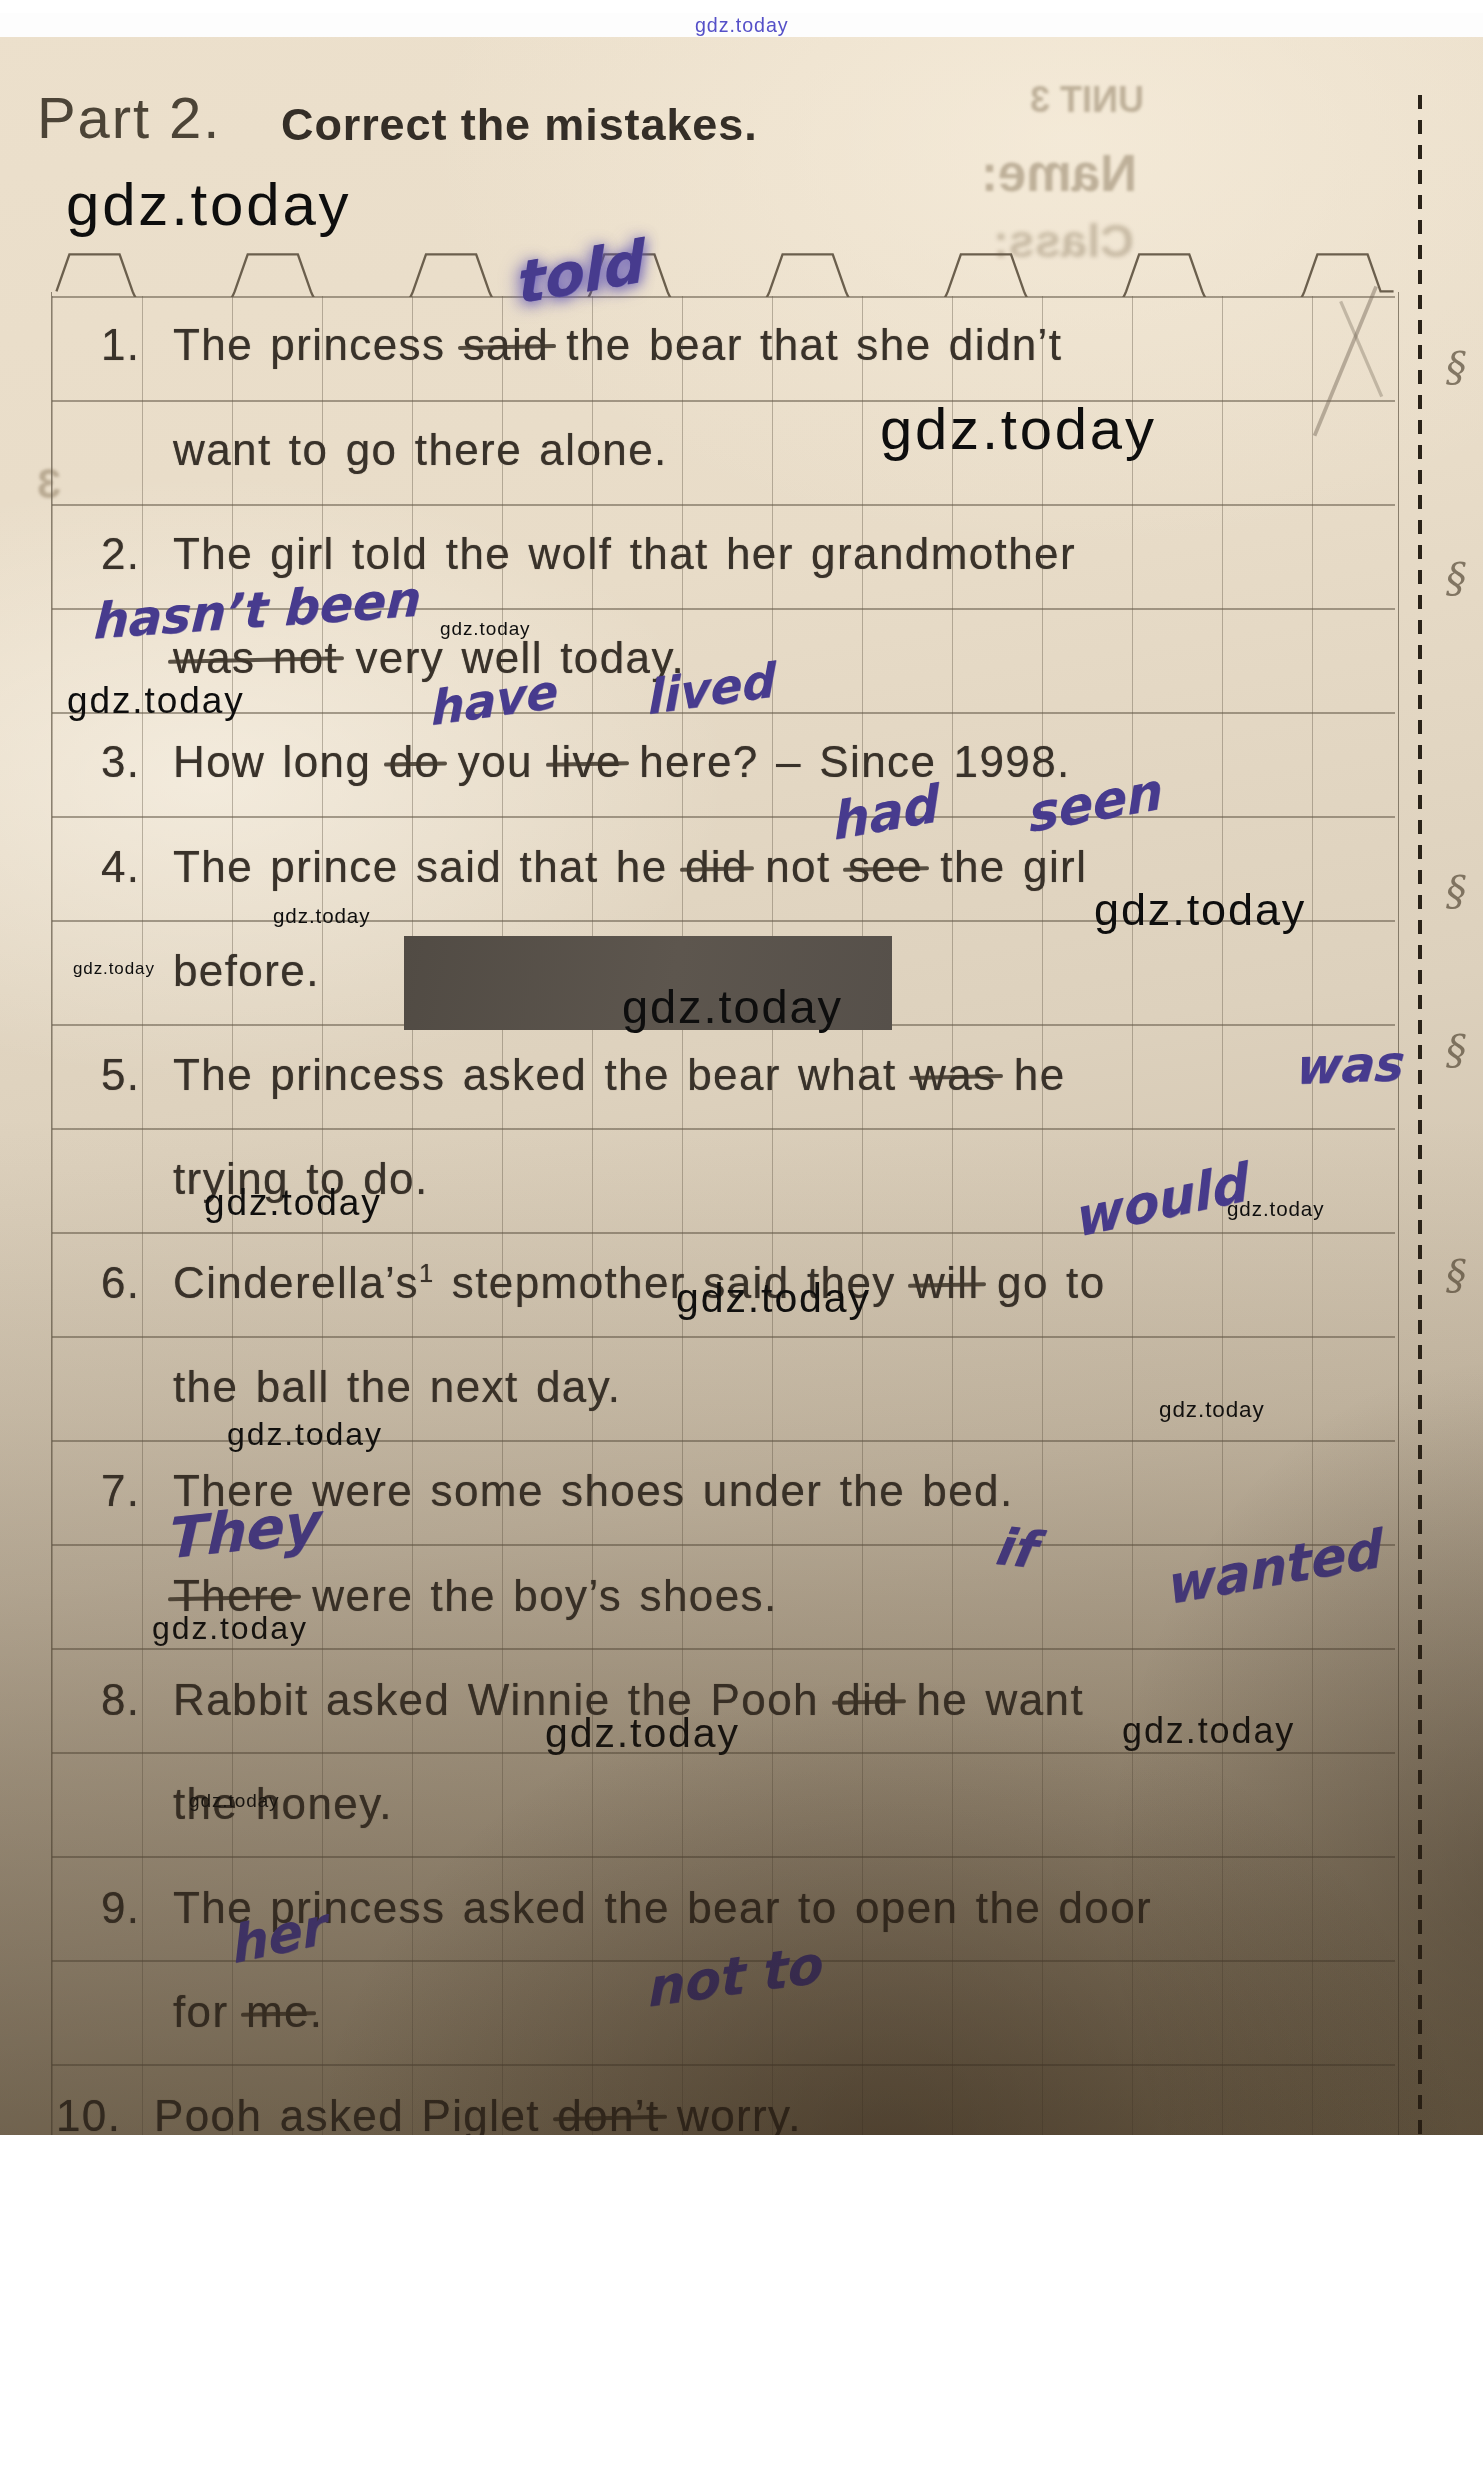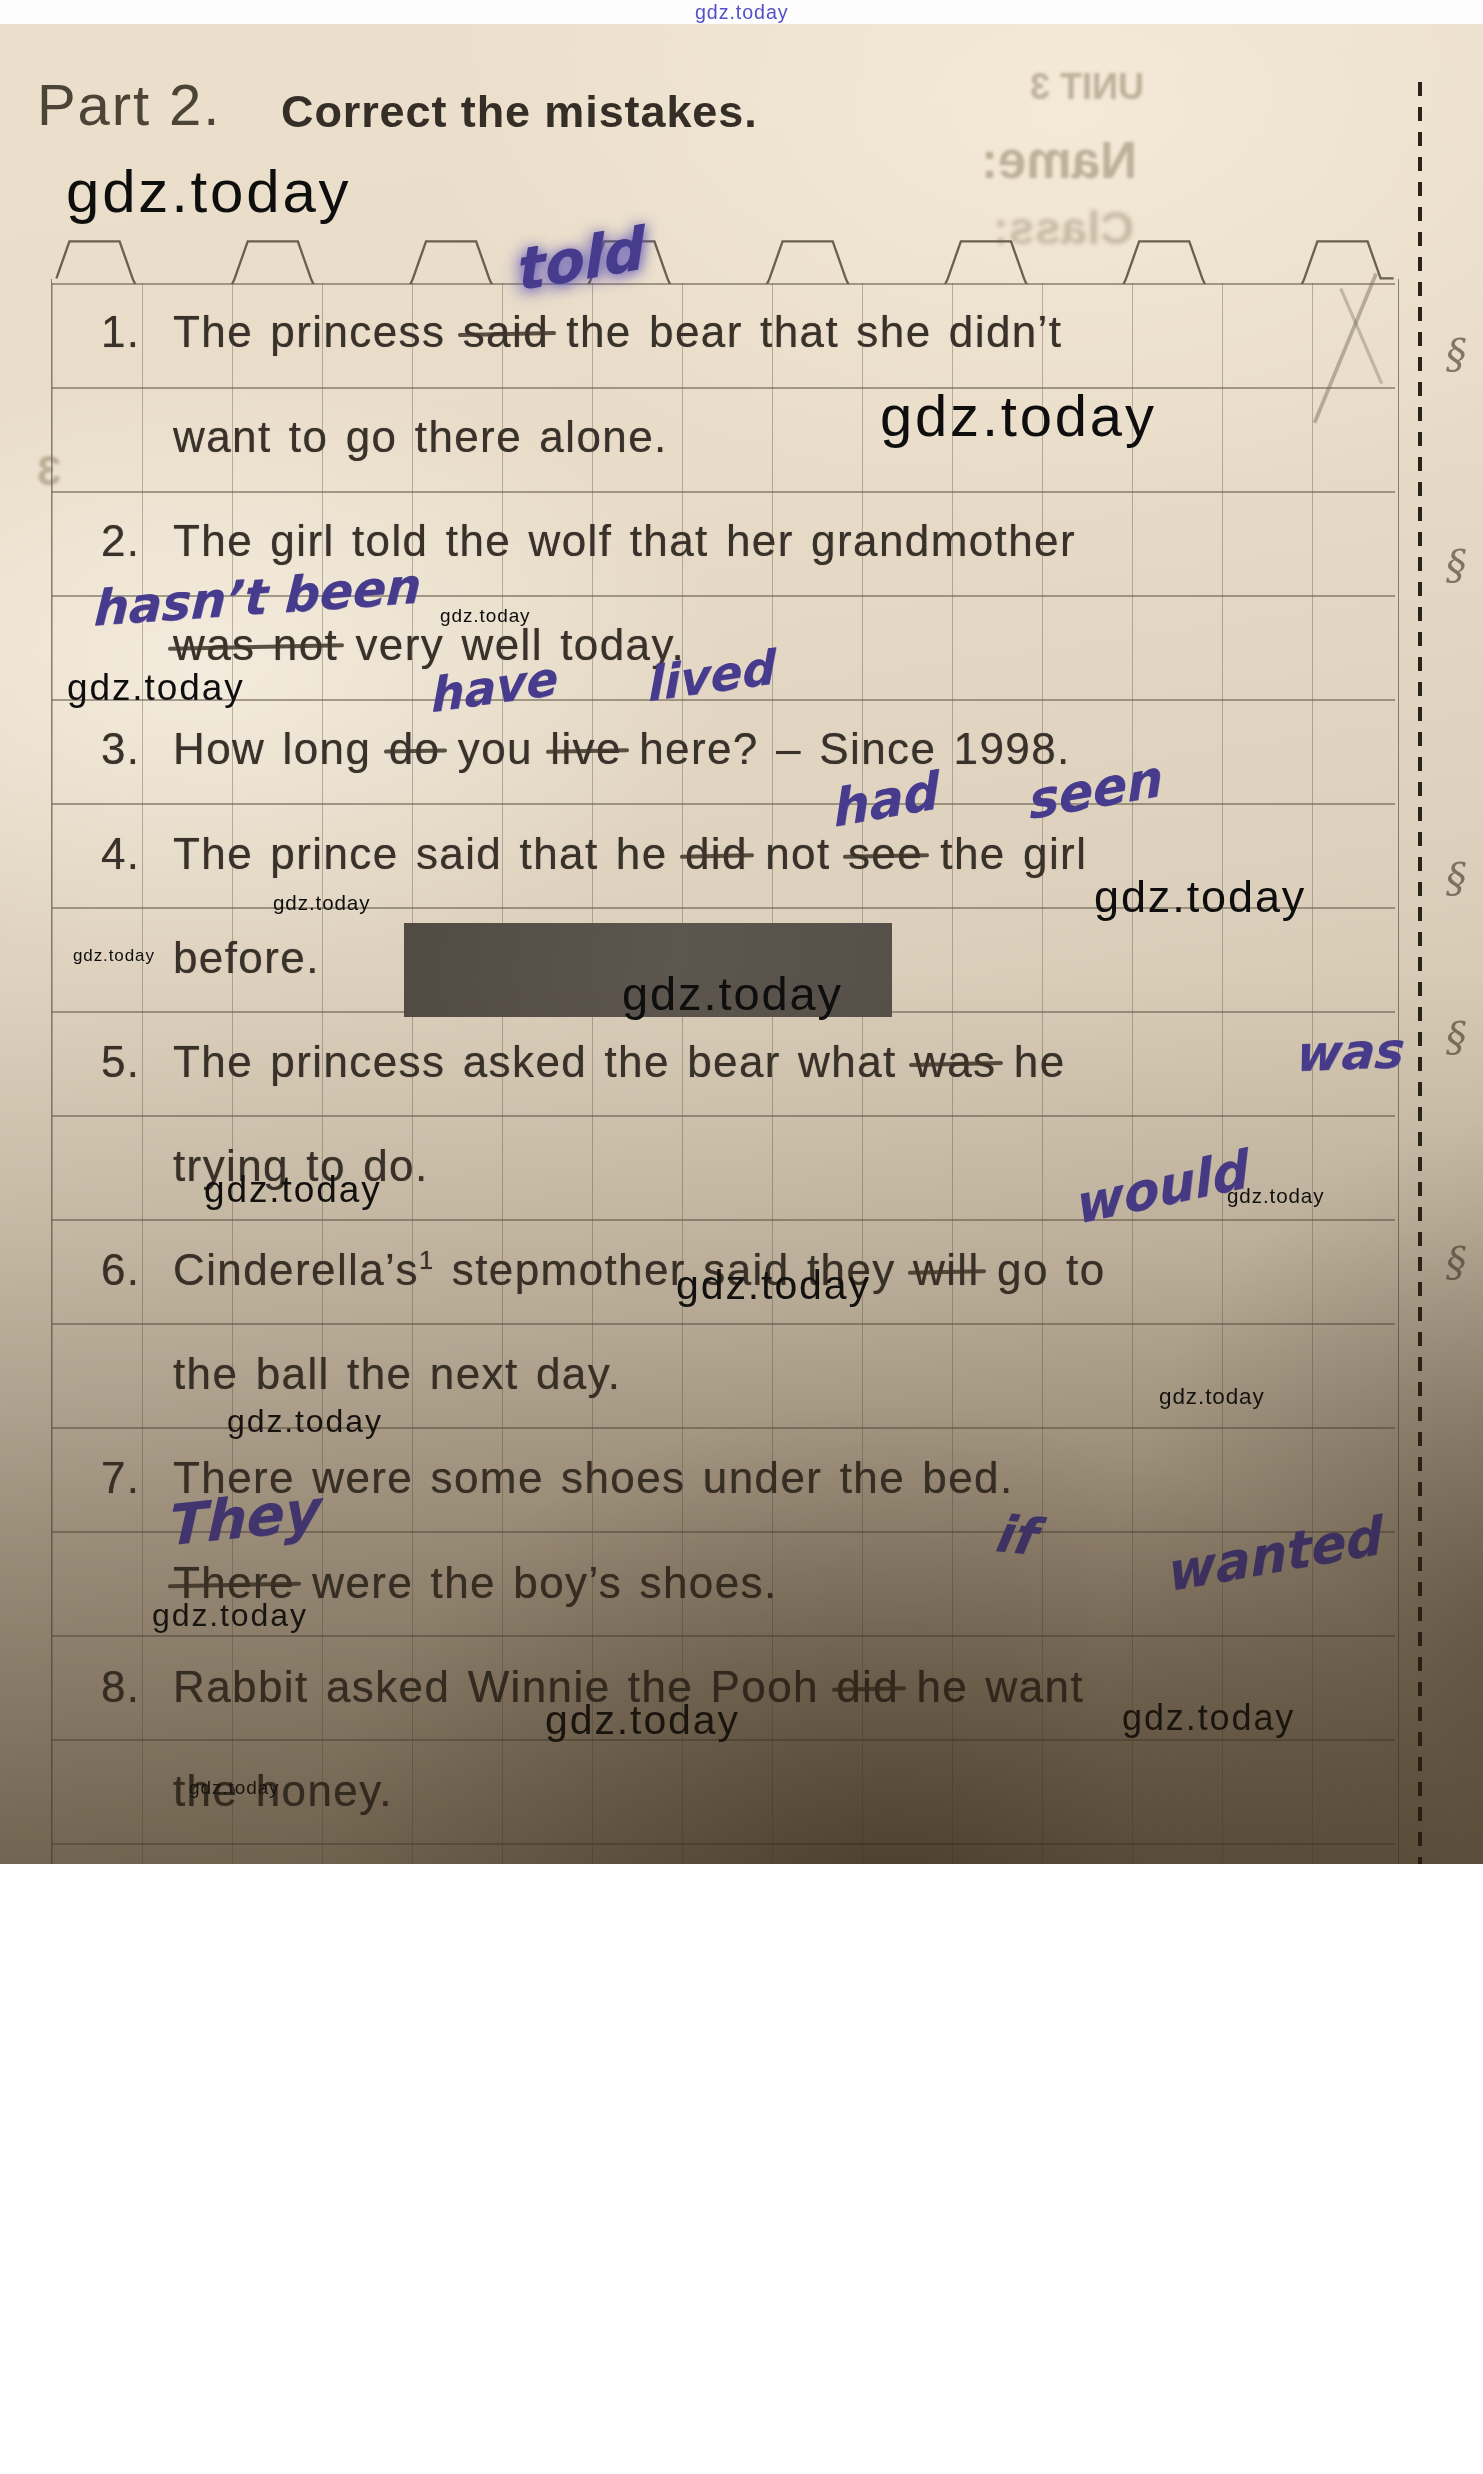--- a/index.html
+++ b/index.html
@@ -1,22 +1,23 @@
 <!DOCTYPE html>
 <html style="font-size:15px"><head>
 <meta charset="utf-8">
 <style>
   html,body{margin:0;padding:0;}
   #page{
-    position:relative; width:1483px; height:1864px; overflow:hidden;
+    position:relative; width:1483px; height:2122px; overflow:hidden;
     font-family:"Liberation Sans",sans-serif;
     background:
       radial-gradient(ellipse 843px 487px at 14% 36%, rgba(255,250,240,0.55), transparent 62%),
       radial-gradient(ellipse 1030px 655px at 72% 6%, rgba(250,241,224,0.6), transparent 62%),
       linear-gradient(172deg,#ece0cc 0%,#e8dcc8 28%,#ddd1bd 50%,#cdc0ab 68%,#b2a48d 84%,#948569 100%);
+    margin-top: 13px;
   }
   
   .abs{position:absolute;}
   #shadow-overlay{
     position:absolute; inset:0; pointer-events:none; z-index:60;
     background:
       radial-gradient(ellipse 890px 768px at 60% 102%, rgba(35,22,10,0.42), transparent 65%),
       radial-gradient(ellipse 655px 843px at 102% 88%, rgba(30,20,10,0.30), transparent 62%),
       linear-gradient(to bottom, transparent 52%, rgba(55,40,22,0.10) 66%, rgba(50,36,20,0.28) 83%, rgba(40,28,15,0.42) 100%);
   }

